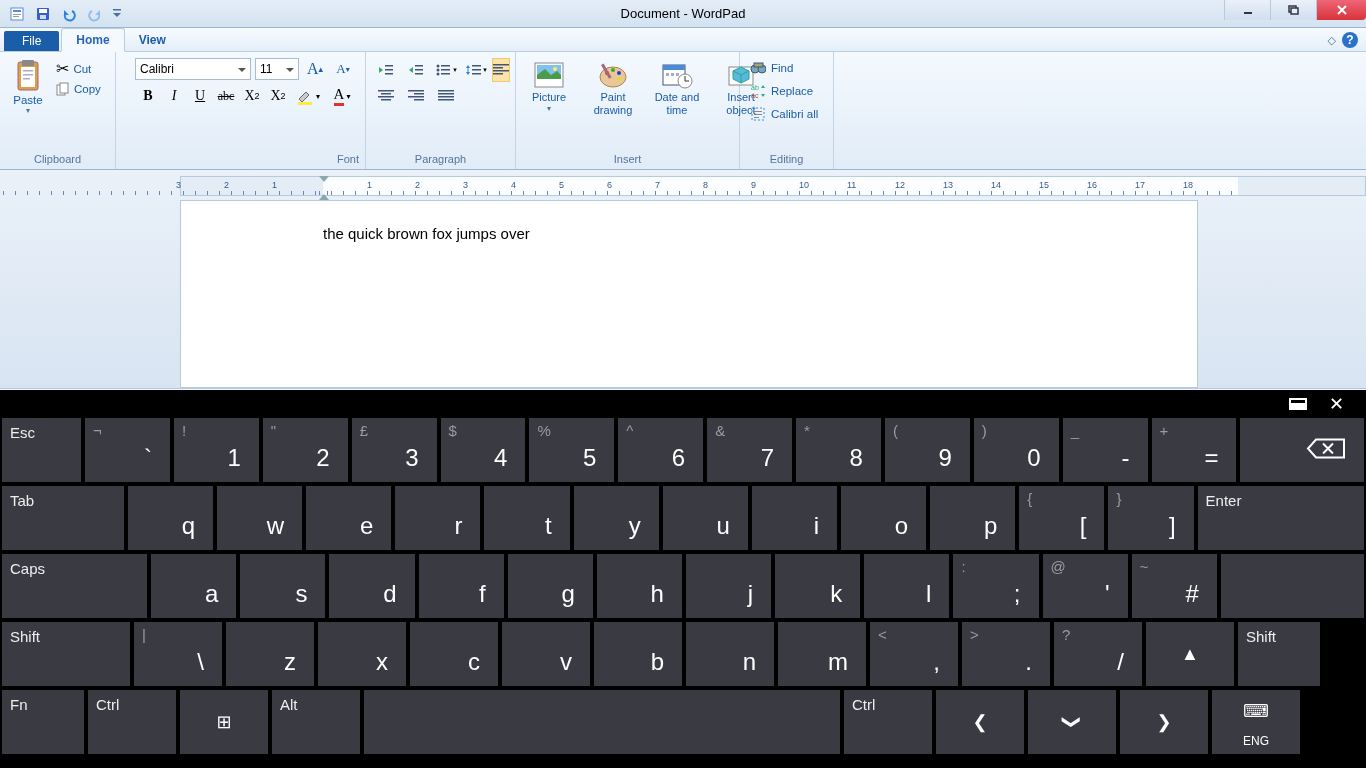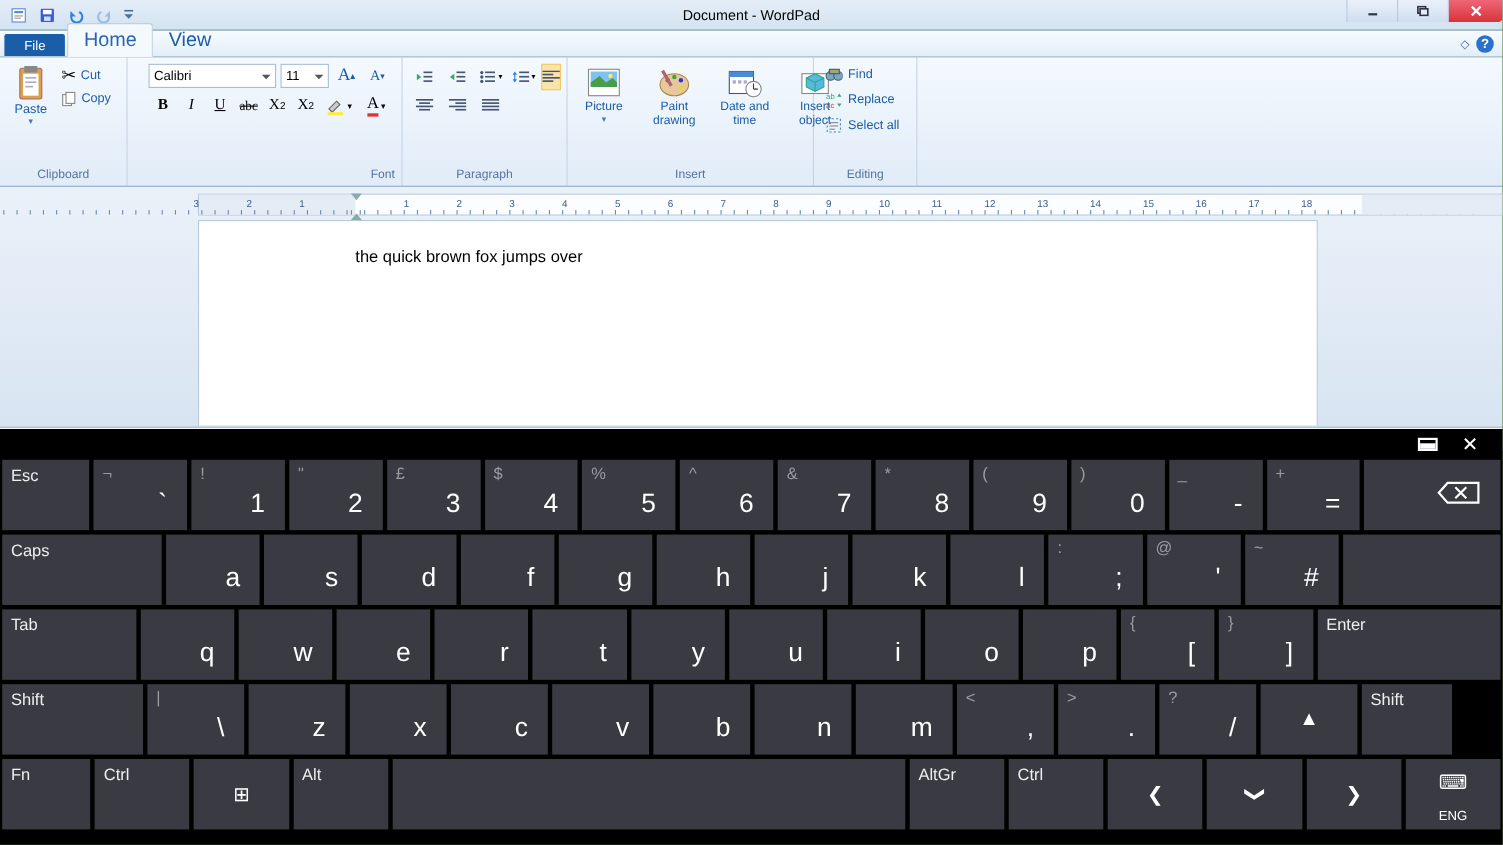--- a/index.html
+++ b/index.html
@@ -11,21 +11,21 @@
 .qat-btn { width:22px; height:22px; display:flex; align-items:center; justify-content:center; border-radius:2px; }
 .title-text { position:absolute; left:50%; transform:translateX(-50%); font-size:13px; color:#000; }
 .winbtns { position:absolute; right:0; top:0; display:flex; height:20px;}
 .winbtn { width:46px; height:20px; display:flex; align-items:center; justify-content:center; background:linear-gradient(#eaf1f9,#d0def0); border-left:1px solid #b7c9dc;}
 .winbtn.close { width:50px; background:linear-gradient(#e67, #d9333a); border-radius:0 0 4px 0;}
 .winbtn svg { width:12px; height:10px; }
 
 
 .tabsrow { height:24px; background:linear-gradient(#f7fbff,#e4eef8); display:flex; align-items:flex-end; padding-left:4px; position:relative; border-bottom:1px solid #bcd;}
 .filetab { background:#1a5da8; color:#fff; font-size:12px; padding:3px 18px; border-radius:2px 2px 0 0; margin-right:2px; cursor:pointer;}
-.ribtab { font-size:18px; color:#1a5da8; padding:4px 14px 4px; cursor:pointer; }
+.ribtab { font-size:12px; color:#1a5da8; padding:4px 14px 4px; cursor:pointer;font-weight:bold; }
 .ribtab.active { background:#f4f9fe; border:1px solid #bcd; border-bottom:1px solid #f4f9fe; border-radius:3px 3px 0 0; color:#2a65b4; position:relative; top:1px;}
 .tabsrow-right { position:absolute; right:8px; top:4px; display:flex; gap:6px; align-items:center;}
 .helpcircle { width:16px; height:16px; border-radius:50%; background:#2a72c9; color:#fff; font-size:12px; font-weight:bold; display:flex; align-items:center; justify-content:center;}
 
 
 .ribbon { height:118px; background:linear-gradient(#f4f9fe,#e1ecf8); display:flex; border-bottom:1px solid #9db6ce; }
 .group { border-right:1px solid #c3d4e6; display:flex; flex-direction:column; justify-content:space-between; padding:4px 6px 0 6px;}
 .group-body { flex:1; display:flex; align-items:flex-start; }
 .group-label { text-align:center; font-size:11px; color:#5474a0; padding:3px 0 4px; }
 .smalltxt { font-size:11.5px; color:#1a5da8; }
@@ -372,21 +372,21 @@
             </svg>
           <span class="smalltxt">Replace</span>
         </div>
         <div class="edline">
           <svg width="16" height="16">
               <rect x="2" y="2" width="12" height="12" fill="none" stroke="#3a8be0" stroke-dasharray="2"></rect>
               <rect x="4" y="5" width="8" height="1" fill="#888"></rect>
               <rect x="4" y="8" width="8" height="1" fill="#888"></rect>
               <rect x="4" y="11" width="5" height="1" fill="#888"></rect>
             </svg>
-          <span class="smalltxt">Select all</span>
+          <span class="smalltxt">Calibri all</span>
         </div>
       </div>
     </div>
     <div class="group-label">Editing</div>
   </div>
 </div>
 
 <div class="workspace">
   <div class="ruler">
     <div class="ruler-inner" id="ruler-ticks">
@@ -610,20 +610,66 @@
           <span class="main" style="right:18px;bottom:10px;font-size:24px;">=</span>
         </div>
         <div class="key fn" style="width: 128px;">
           <span class="main" style="right:18px;top:50%;transform:translateY(-50%);"><svg width="40" height="22">
               <path d="M10 2 L38 2 L38 20 L10 20 L2 11 Z" fill="none" stroke="#fff" stroke-width="2"></path>
               <path d="M17 6 L27 16 M27 6 L17 16" stroke="#fff" stroke-width="2"></path>
             </svg></span>
         </div>
       </div>
       <div class="krow">
+        <div class="key fn" style="width: 126px;">
+          <span class="lab">Tab</span>
+        </div>
+        <div class="key" style="width: 88px;">
+          <span class="main" style="right:18px;bottom:10px;font-size:24px;">q</span>
+        </div>
+        <div class="key" style="width: 88px;">
+          <span class="main" style="right:18px;bottom:10px;font-size:24px;">w</span>
+        </div>
+        <div class="key" style="width: 88px;">
+          <span class="main" style="right:18px;bottom:10px;font-size:24px;">e</span>
+        </div>
+        <div class="key" style="width: 88px;">
+          <span class="main" style="right:18px;bottom:10px;font-size:24px;">r</span>
+        </div>
+        <div class="key" style="width: 88px;">
+          <span class="main" style="right:18px;bottom:10px;font-size:24px;">t</span>
+        </div>
+        <div class="key" style="width: 88px;">
+          <span class="main" style="right:18px;bottom:10px;font-size:24px;">y</span>
+        </div>
+        <div class="key" style="width: 88px;">
+          <span class="main" style="right:18px;bottom:10px;font-size:24px;">u</span>
+        </div>
+        <div class="key" style="width: 88px;">
+          <span class="main" style="right:18px;bottom:10px;font-size:24px;">i</span>
+        </div>
+        <div class="key" style="width: 88px;">
+          <span class="main" style="right:18px;bottom:10px;font-size:24px;">o</span>
+        </div>
+        <div class="key" style="width: 88px;">
+          <span class="main" style="right:18px;bottom:10px;font-size:24px;">p</span>
+        </div>
+        <div class="key" style="width: 88px;">
+          <span class="shift">{</span>
+          <span class="main" style="right:18px;bottom:10px;font-size:24px;">[</span>
+        </div>
+        <div class="key" style="width: 88px;">
+          <span class="shift">}</span>
+          <span class="main" style="right:18px;bottom:10px;font-size:24px;">]</span>
+        </div>
+        <div class="key fn" style="width: 172px;">
+          <span class="lab">Enter</span>
+        </div>
+      </div>
+      <div class="krow">
         <div class="key fn" style="width: 150px;">
           <span class="lab">Caps</span>
         </div>
         <div class="key" style="width: 88px;">
           <span class="main" style="right:18px;bottom:10px;font-size:24px;">a</span>
         </div>
         <div class="key" style="width: 88px;">
           <span class="main" style="right:18px;bottom:10px;font-size:24px;">s</span>
         </div>
         <div class="key" style="width: 88px;">
@@ -653,66 +699,20 @@
         </div>
         <div class="key" style="width: 88px;">
           <span class="shift">@</span>
           <span class="main" style="right:18px;bottom:10px;font-size:24px;">'</span>
         </div>
         <div class="key" style="width: 88px;">
           <span class="shift">~</span>
           <span class="main" style="right:18px;bottom:10px;font-size:24px;">#</span>
         </div>
         <div class="key fn" style="width: 148px;"></div>
-      </div>
-      <div class="krow">
-        <div class="key fn" style="width: 126px;">
-          <span class="lab">Tab</span>
-        </div>
-        <div class="key" style="width: 88px;">
-          <span class="main" style="right:18px;bottom:10px;font-size:24px;">q</span>
-        </div>
-        <div class="key" style="width: 88px;">
-          <span class="main" style="right:18px;bottom:10px;font-size:24px;">w</span>
-        </div>
-        <div class="key" style="width: 88px;">
-          <span class="main" style="right:18px;bottom:10px;font-size:24px;">e</span>
-        </div>
-        <div class="key" style="width: 88px;">
-          <span class="main" style="right:18px;bottom:10px;font-size:24px;">r</span>
-        </div>
-        <div class="key" style="width: 88px;">
-          <span class="main" style="right:18px;bottom:10px;font-size:24px;">t</span>
-        </div>
-        <div class="key" style="width: 88px;">
-          <span class="main" style="right:18px;bottom:10px;font-size:24px;">y</span>
-        </div>
-        <div class="key" style="width: 88px;">
-          <span class="main" style="right:18px;bottom:10px;font-size:24px;">u</span>
-        </div>
-        <div class="key" style="width: 88px;">
-          <span class="main" style="right:18px;bottom:10px;font-size:24px;">i</span>
-        </div>
-        <div class="key" style="width: 88px;">
-          <span class="main" style="right:18px;bottom:10px;font-size:24px;">o</span>
-        </div>
-        <div class="key" style="width: 88px;">
-          <span class="main" style="right:18px;bottom:10px;font-size:24px;">p</span>
-        </div>
-        <div class="key" style="width: 88px;">
-          <span class="shift">{</span>
-          <span class="main" style="right:18px;bottom:10px;font-size:24px;">[</span>
-        </div>
-        <div class="key" style="width: 88px;">
-          <span class="shift">}</span>
-          <span class="main" style="right:18px;bottom:10px;font-size:24px;">]</span>
-        </div>
-        <div class="key fn" style="width: 172px;">
-          <span class="lab">Enter</span>
-        </div>
       </div>
       <div class="krow">
         <div class="key fn" style="width: 128px;">
           <span class="lab">Shift</span>
         </div>
         <div class="key" style="width: 88px;">
           <span class="shift">|</span>
           <span class="main" style="right:18px;bottom:10px;font-size:24px;">\</span>
         </div>
         <div class="key" style="width: 88px;">
@@ -763,23 +763,20 @@
           <span class="lab">Ctrl</span>
         </div>
         <div class="key fn" style="width: 88px;">
           <span class="main" style="left:50%;top:50%;transform:translate(-50%,-50%) ;font-size:18px;">⊞</span>
         </div>
         <div class="key fn" style="width: 88px;">
           <span class="lab">Alt</span>
         </div>
         <div class="key fn" style="width: 476px;"></div>
         <div class="key fn" style="width: 88px;">
-          <span class="lab">AltGr</span>
-        </div>
-        <div class="key fn" style="width: 88px;">
           <span class="lab">Ctrl</span>
         </div>
         <div class="key fn" style="width: 88px;">
           <span class="main" style="left:50%;top:50%;transform:translate(-50%,-50%) ;font-size:18px;">❮</span>
         </div>
         <div class="key fn" style="width: 88px;">
           <span class="main" style="left:50%;top:50%;transform:translate(-50%,-50%) rotate(90deg);font-size:18px;">❯</span>
         </div>
         <div class="key fn" style="width: 88px;">
           <span class="main" style="left:50%;top:50%;transform:translate(-50%,-50%) ;font-size:18px;">❯</span>

